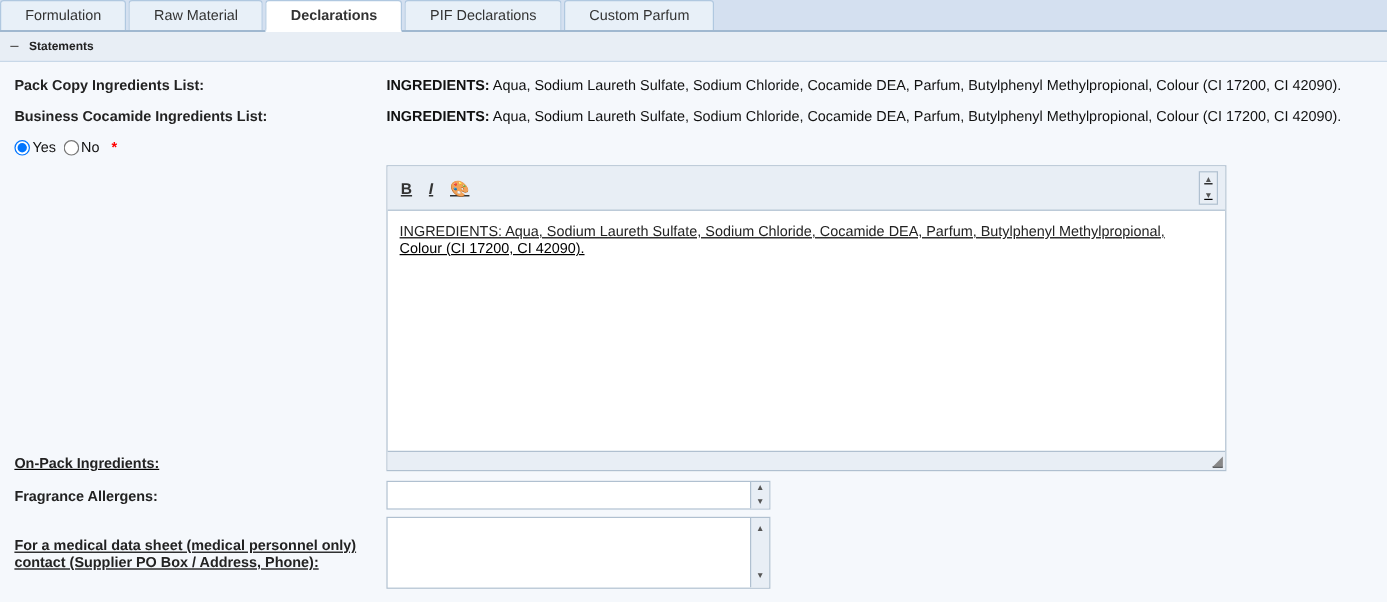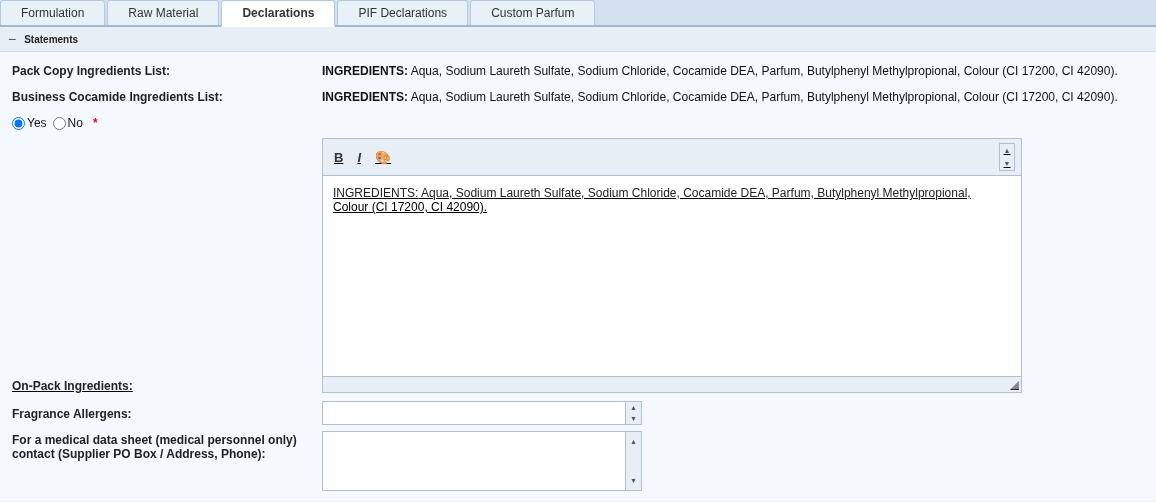--- a/index.html
+++ b/index.html
@@ -318,21 +318,21 @@
       <div class="form-label">Fragrance Allergens:</div>
       <div class="simple-field">
         <input type="text" value="" style="">
         <div class="field-arrows">
           <div class="arrow-up">▲</div>
           <div class="arrow-down">▼</div>
         </div>
       </div>
     </div>
 
-    <div class="form-row" style="align-items:flex-start; margin-top:6px;">
+    <div class="form-row" style="align-items:center; margin-top:6px;text-decoration:underline;">
       <div class="form-label">For a medical data sheet (medical personnel only) contact (Supplier PO Box / Address, Phone):</div>
       <div class="textarea-field">
         <textarea style=""></textarea>
         <div class="textarea-arrows">
           <div class="arrow-up">▲</div>
           <div style="flex:1;"></div>
           <div class="arrow-down">▼</div>
         </div>
       </div>
     </div>

